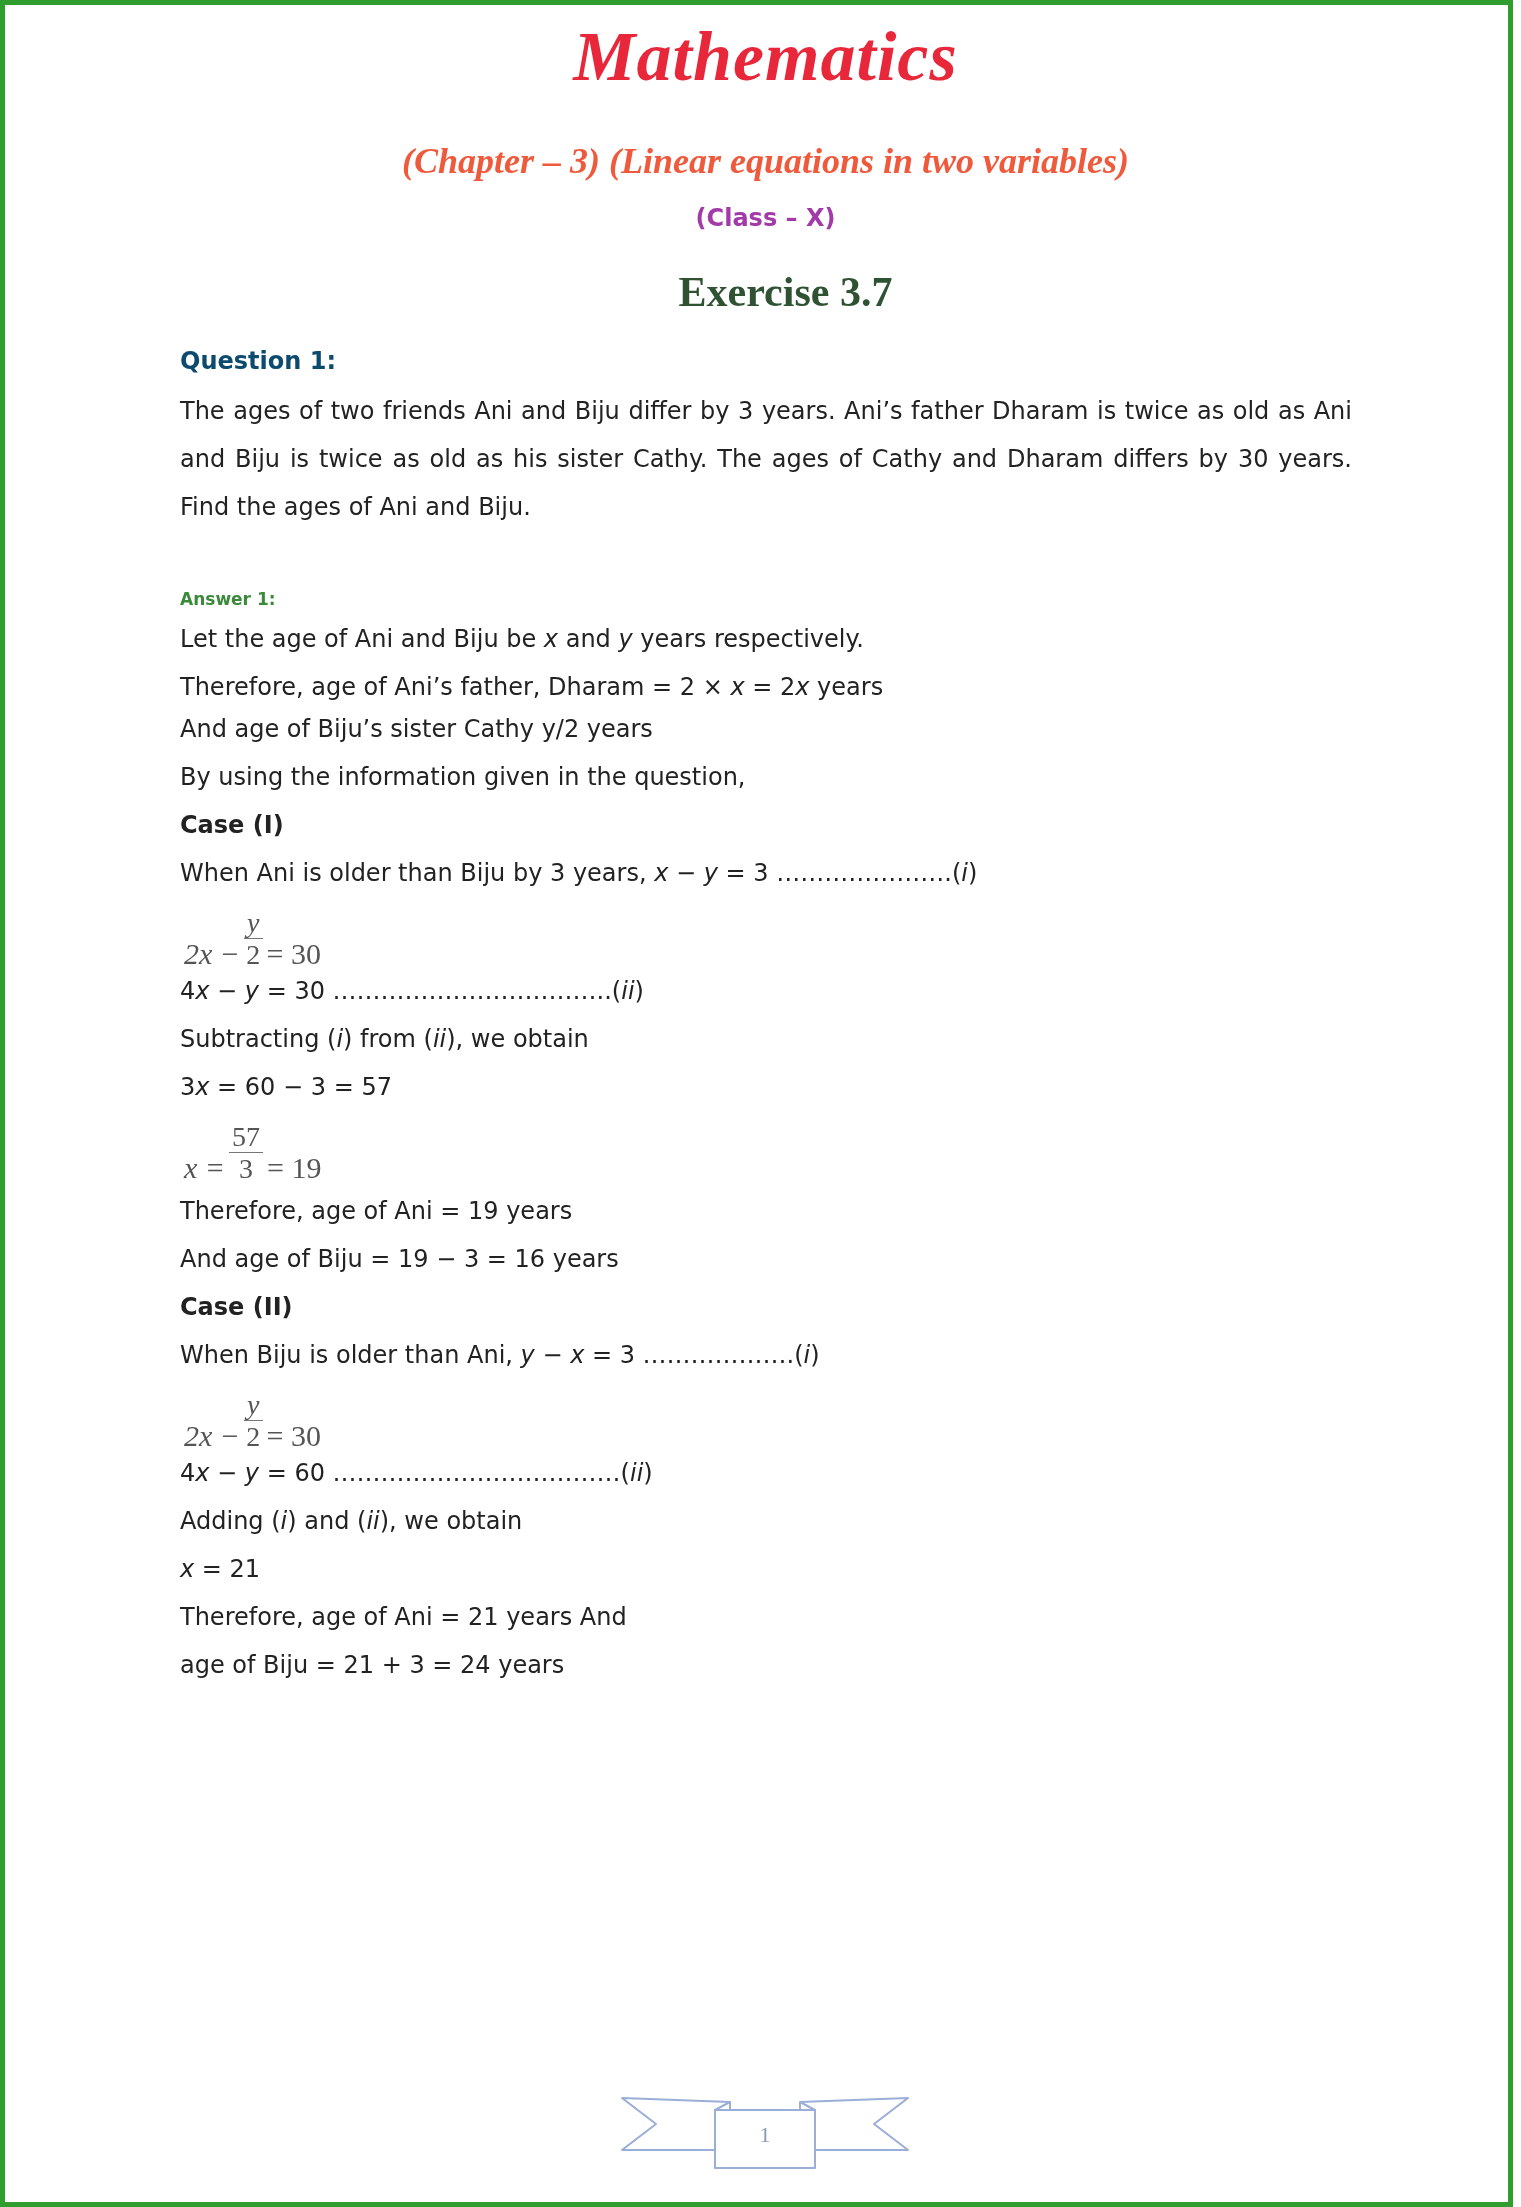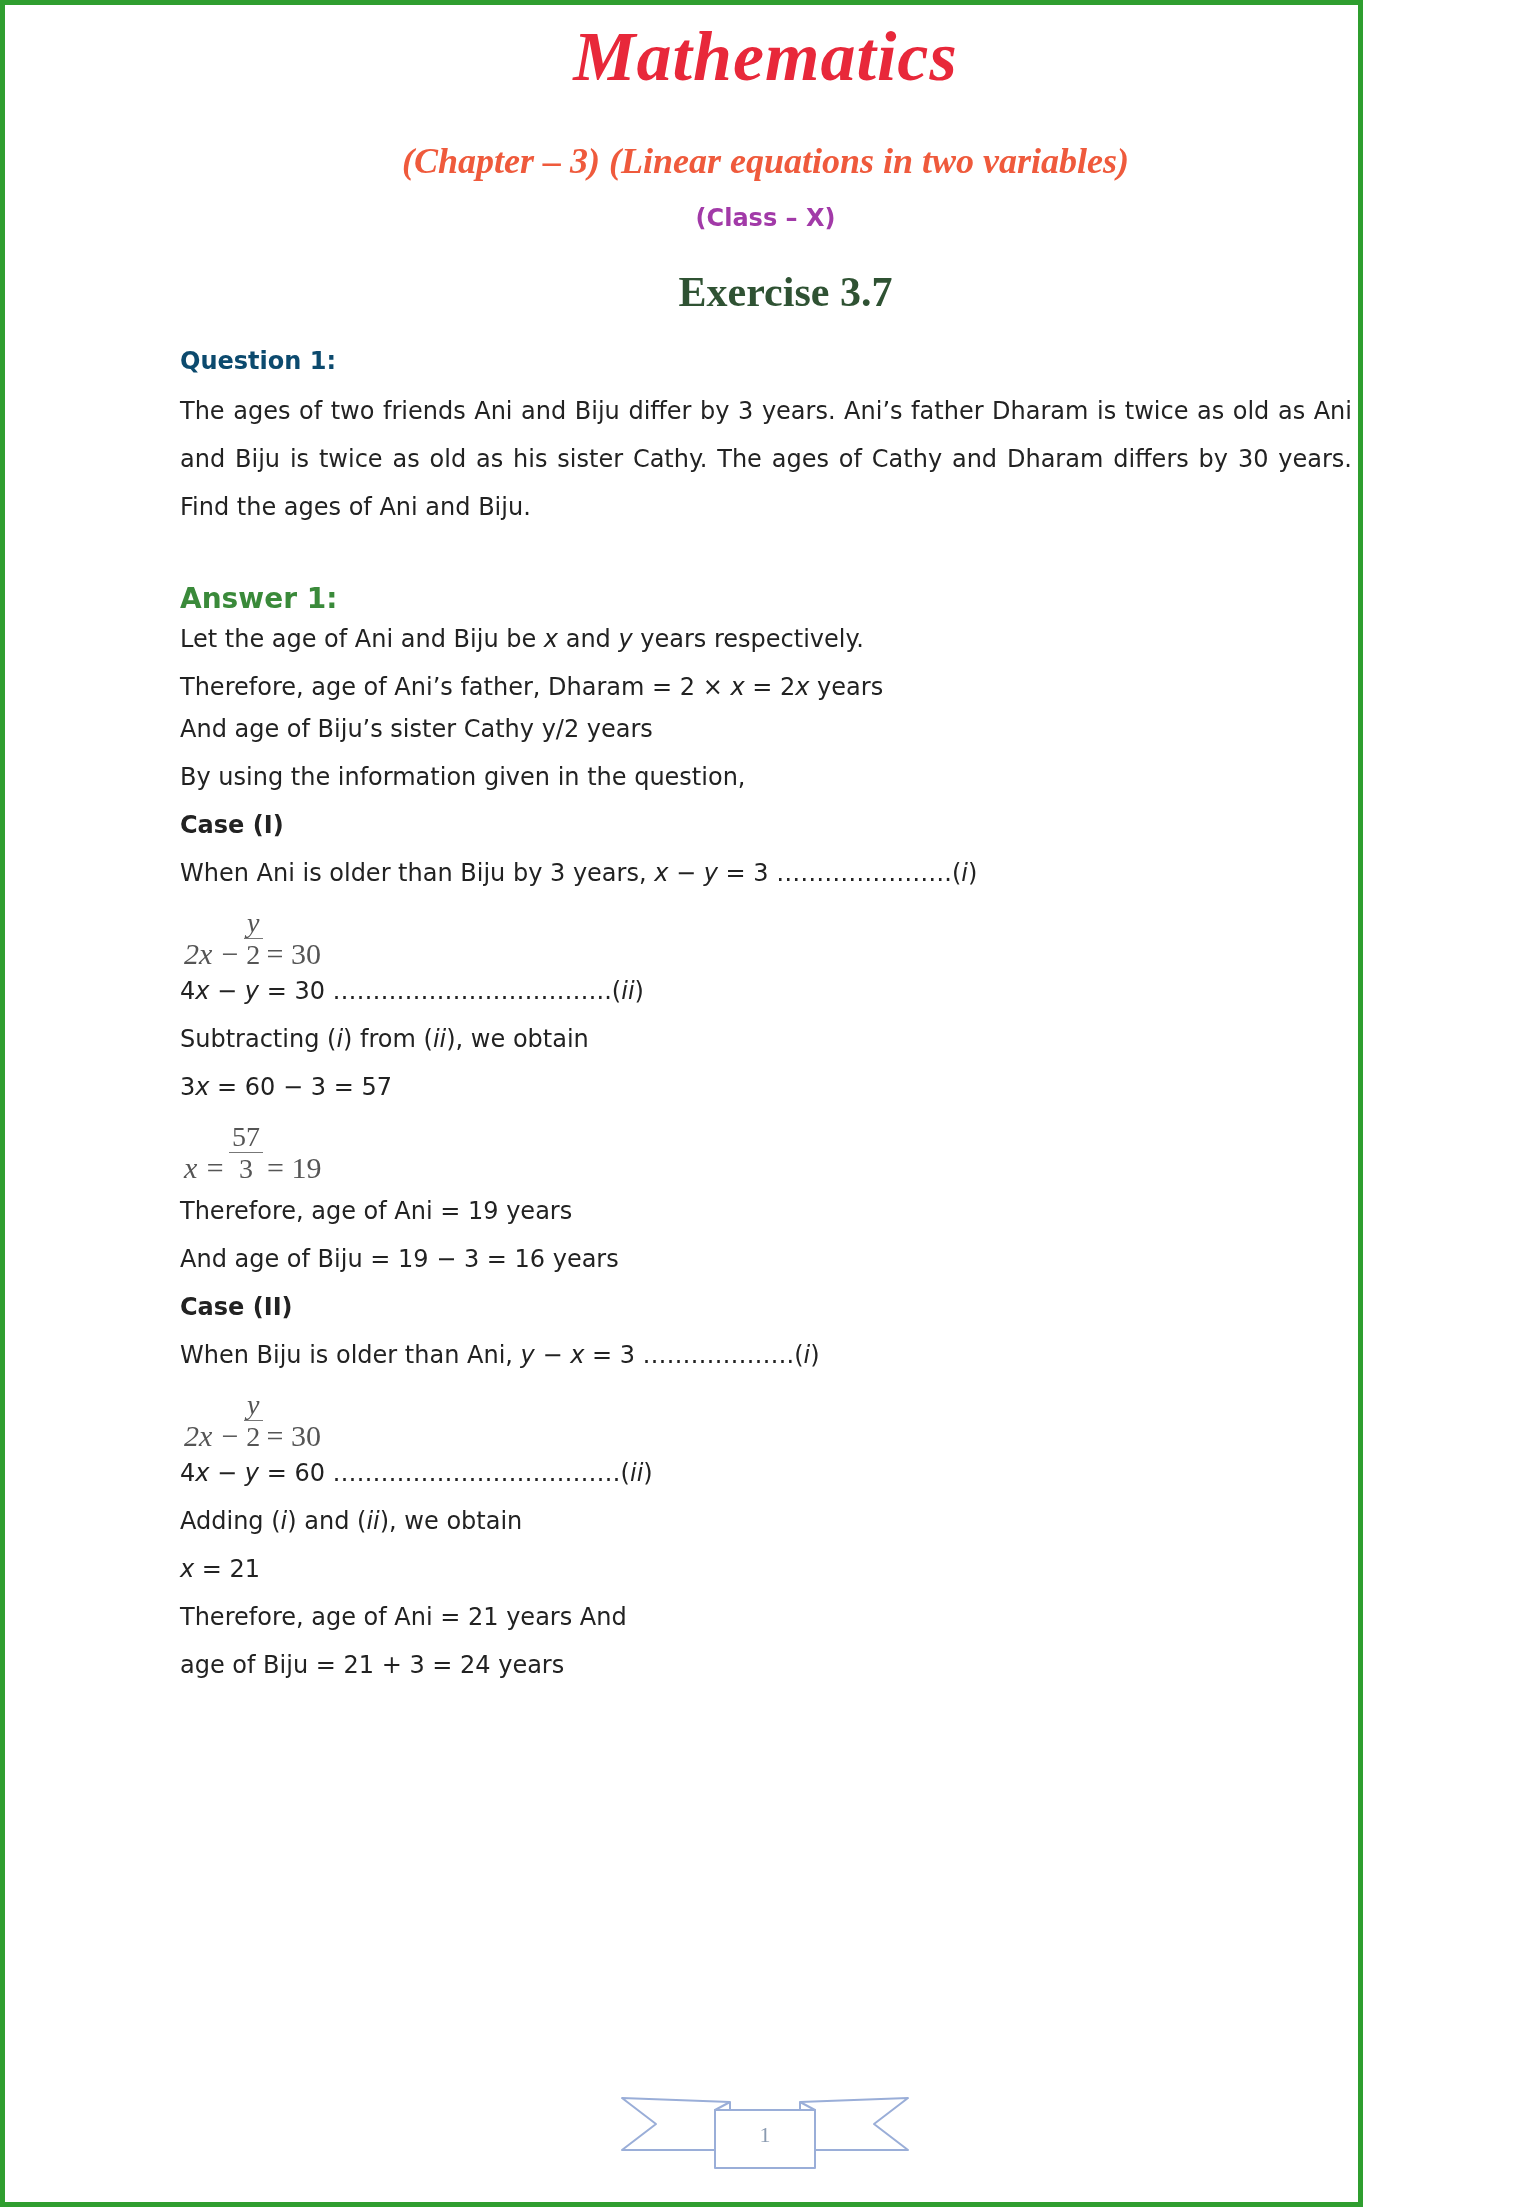--- a/index.html
+++ b/index.html
@@ -1,18 +1,18 @@
 <!DOCTYPE html>
 <html><head>
 <meta charset="utf-8">
 <style>
   html, body { margin: 0; padding: 0; background: #ffffff; }
   body { width: 1521px; height: 2207px; position: relative; overflow: hidden; }
   .page {
-    position: absolute; left: 0; top: 0; width: 1363px; height: 2207px;
+    position: absolute; left: 0; top: 0; width: 1513px; height: 2207px;
     box-sizing: border-box; border: 5px solid #2f9e2f; background: #ffffff;
   }
   .title {
     position: absolute; left: 0; width: 1521px; text-align: center;
     font-family: "Liberation Serif", "DejaVu Serif", serif; font-style: italic; font-weight: bold;
     color: #e8283a; font-size: 70px; top: 12px; letter-spacing: 1px;
   }
   .chapter {
     position: absolute; left: 0; width: 1521px; text-align: center;
     font-family: "Liberation Serif", "DejaVu Serif", serif; font-style: italic; font-weight: bold;
@@ -26,21 +26,21 @@
   .exercise {
     position: absolute; left: 0; width: 1521px; text-align: center; padding-left: 40px; box-sizing: border-box;
     font-family: "Liberation Serif", "DejaVu Serif", serif; font-weight: bold;
     color: #2f5233; font-size: 42px; top: 263px;
   }
   .content {
     position: absolute; left: 175px; top: 336px; width: 1172px;
     font-family: "DejaVu Sans", "Liberation Sans", sans-serif; font-size: 24px; color: #222222;
   }
   .heading-q { color: #0c4a6e; font-weight: bold; font-size: 24px; line-height: 40px; height: 40px; }
-  .heading-a { color: #3a8a3a; font-weight: bold; font-size: 28px; line-height: 40px; height: 40px; }
+  .heading-a { color: #3a8a3a; font-weight: bold; font-size: 17px; line-height: 40px; height: 40px; }
   .para { text-align: justify; line-height: 48px; margin-top: 6px; }
   .line { line-height: 40px; margin-bottom: 8px; white-space: nowrap; }
   .line.tight { margin-bottom: 2px; }
   .case { font-weight: bold; line-height: 40px; margin-bottom: 8px; }
   .gap-q { height: 48px; }
   .math-img {
     font-family: "Liberation Serif", "DejaVu Serif", serif; color: #555555; font-size: 30px;
     display: flex; align-items: flex-end; height: 76px; padding-left: 4px; margin-bottom: 0px;
   }
   .frac { display: inline-flex; flex-direction: column; align-items: center; margin: 0 4px; vertical-align: middle; }

